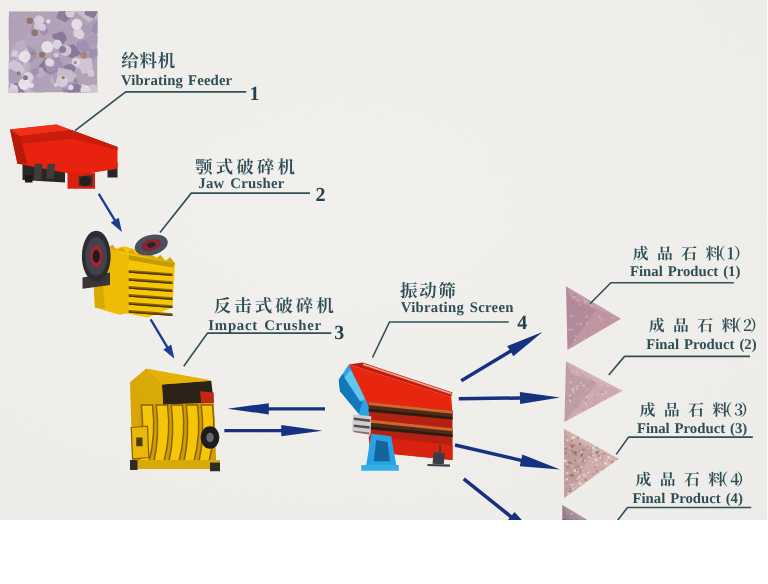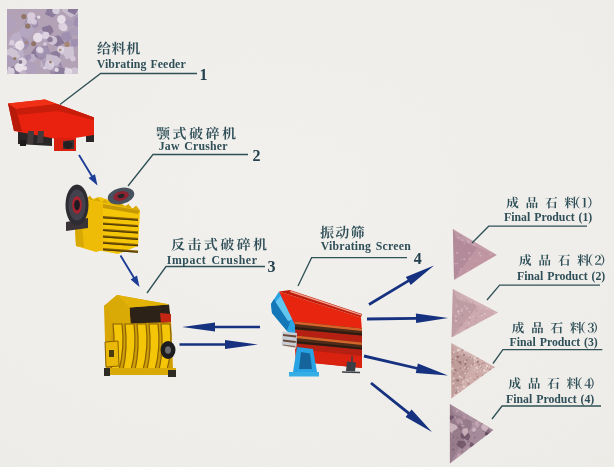--- a/index.html
+++ b/index.html
@@ -1,15 +1,15 @@
 <!DOCTYPE html>
 <html><head><meta charset="utf-8">
 <style>
 html,body{margin:0;padding:0;} svg{display:block}
-#page{position:relative;width:614px;height:467px;overflow:hidden;
+#page{position:relative;width:614px;height:416px;overflow:hidden;
 background:radial-gradient(ellipse 130% 120% at 45% 40%, #f3f1ee 0%, #efede9 60%, #e9e6e1 100%);}
 </style></head>
 <body>
 <div id="page">
 <svg width="614" height="467" viewBox="0 0 614 467" xmlns="http://www.w3.org/2000/svg">
 <defs>
         <clipPath id="rockclip">
           <rect x="7" y="9" width="71" height="65"></rect>
         </clipPath>
 <filter id="paper">

